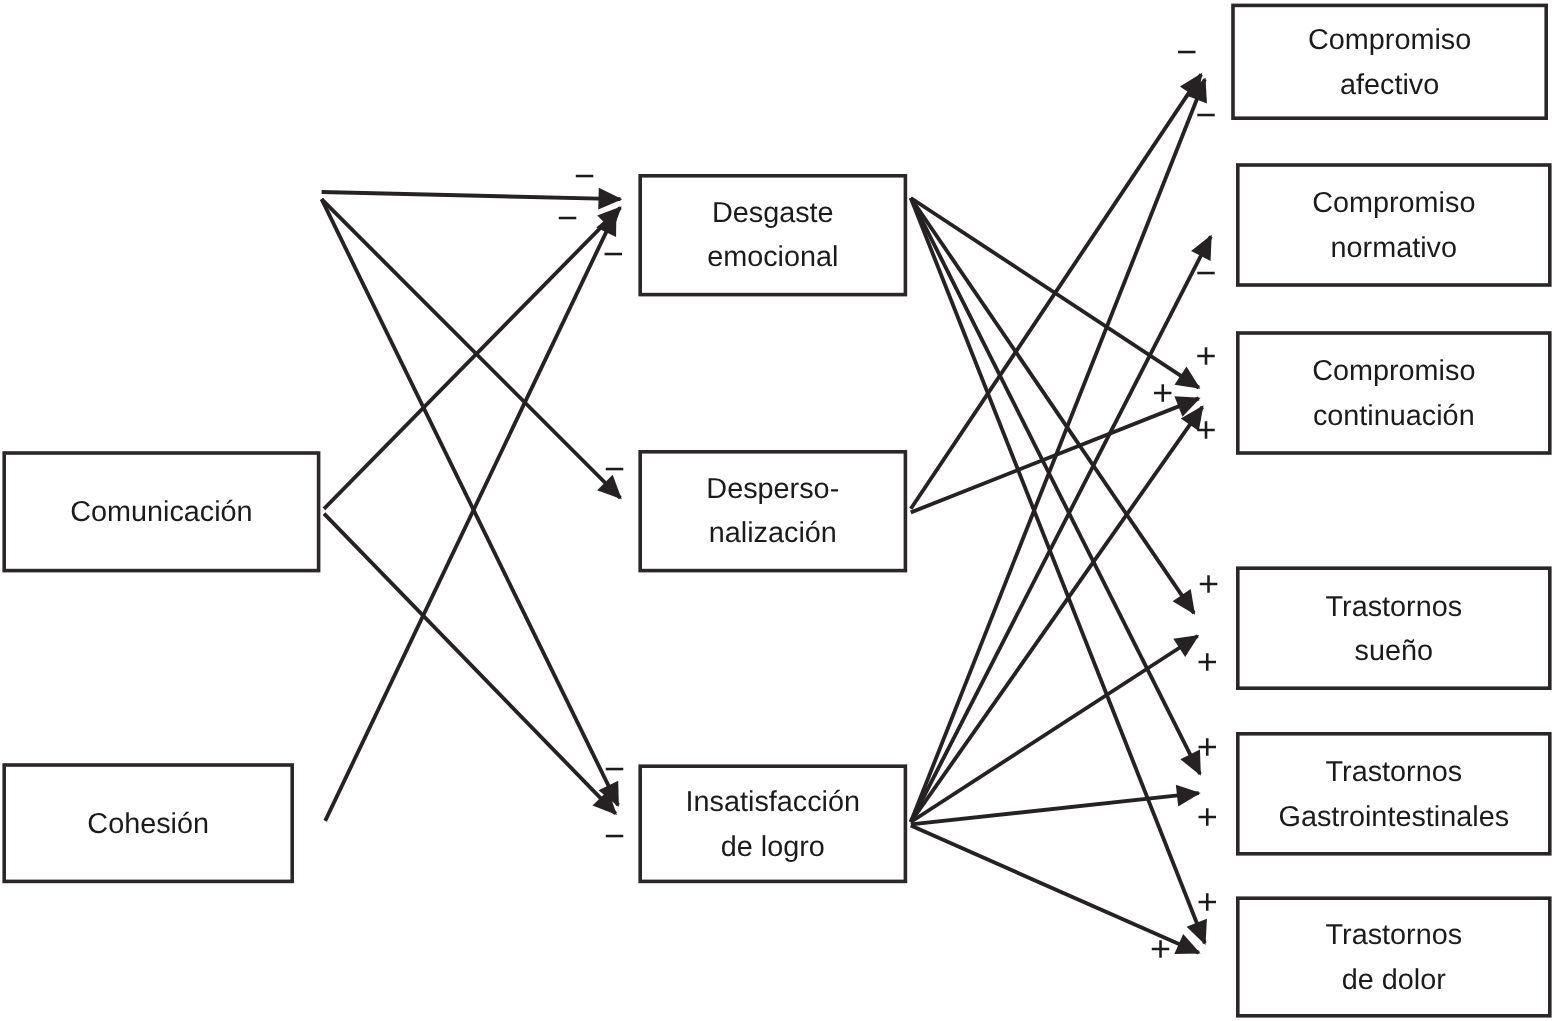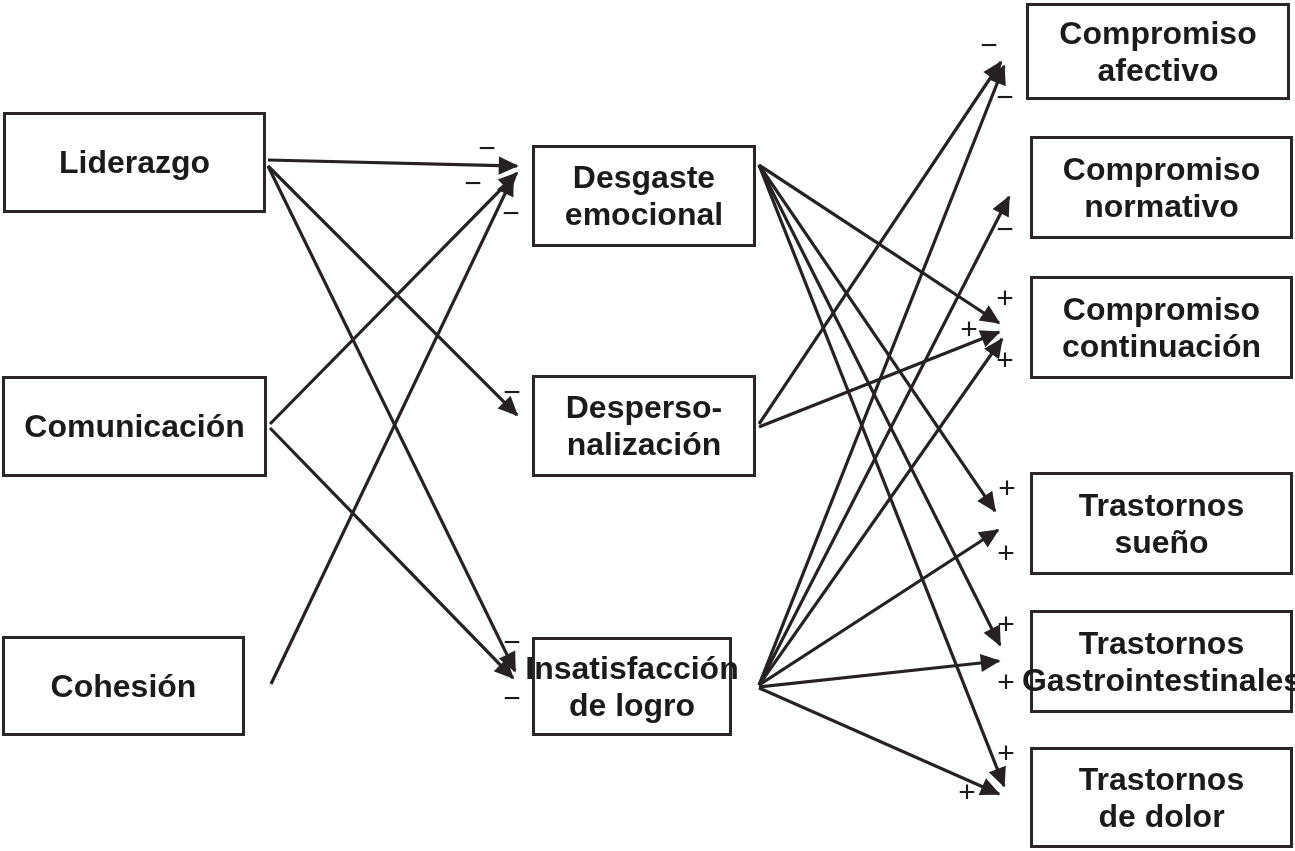--- a/index.html
+++ b/index.html
@@ -17,32 +17,31 @@
     border: 3px solid #2b2728;
     background: #ffffff;
     display: flex;
     align-items: center;
     justify-content: center;
   }
   .node .label {
     text-align: center;
     white-space: pre-line;
     color: #1c1a1b;
-    font-size: 32px;
+    font-size: 24px;
     line-height: 37px;
-    font-weight: bold;
   }
   
   #n-liderazgo         { left: 3px;    top: 112px; width: 263px; height: 101px; }
   #n-comunicacion      { left: 2px;    top: 376px; width: 265px; height: 101px; }
   #n-cohesion          { left: 2px;    top: 636px; width: 243px; height: 100px; }
   
   #n-desgaste          { left: 532px;  top: 113px; width: 224px; height: 102px; margin-top: 32px; }
   #n-despersonalizacion{ left: 532px;  top: 375px; width: 224px; height: 102px; }
-  #n-insatisfaccion    { left: 532px;  top: 637px; width: 200px; height: 99px;  }
+  #n-insatisfaccion    { left: 532px;  top: 637px; width: 224px; height: 99px;  }
   
   #n-afectivo          { left: 1026px; top: 3px;   width: 264px; height: 97px;  }
   #n-normativo         { left: 1030px; top: 136px; width: 263px; height: 103px; }
   #n-continuacion      { left: 1030px; top: 276px; width: 263px; height: 103px; }
   #n-sueno             { left: 1030px; top: 472px; width: 263px; height: 103px; }
   #n-gastro            { left: 1030px; top: 610px; width: 263px; height: 103px; }
   #n-dolor             { left: 1030px; top: 747px; width: 263px; height: 101px; }
 
   svg.edges {
     position: absolute;
@@ -57,23 +56,20 @@
     fill: #1c1a1b;
     text-anchor: middle;
     dominant-baseline: central;
   }
 </style>
 </head>
 <body>
 
 <div class="canvas">
 
-  <div class="node" id="n-liderazgo">
-    <div class="label">Liderazgo</div>
-  </div>
   <div class="node" id="n-comunicacion">
     <div class="label">Comunicación</div>
   </div>
   <div class="node" id="n-cohesion">
     <div class="label">Cohesión</div>
   </div>
 
   <div class="node" id="n-desgaste">
     <div class="label">Desgaste
 emocional</div>

